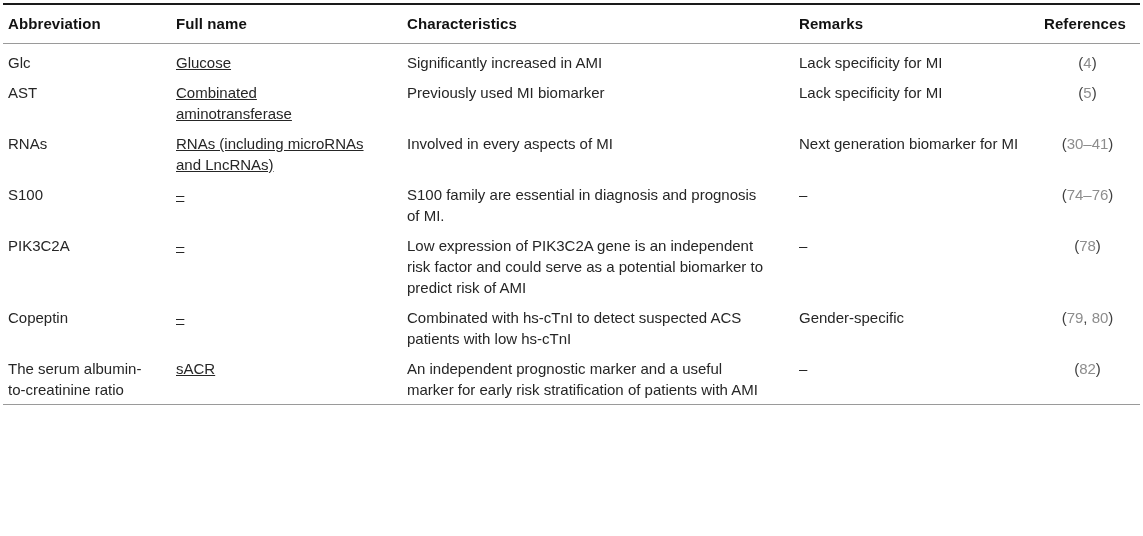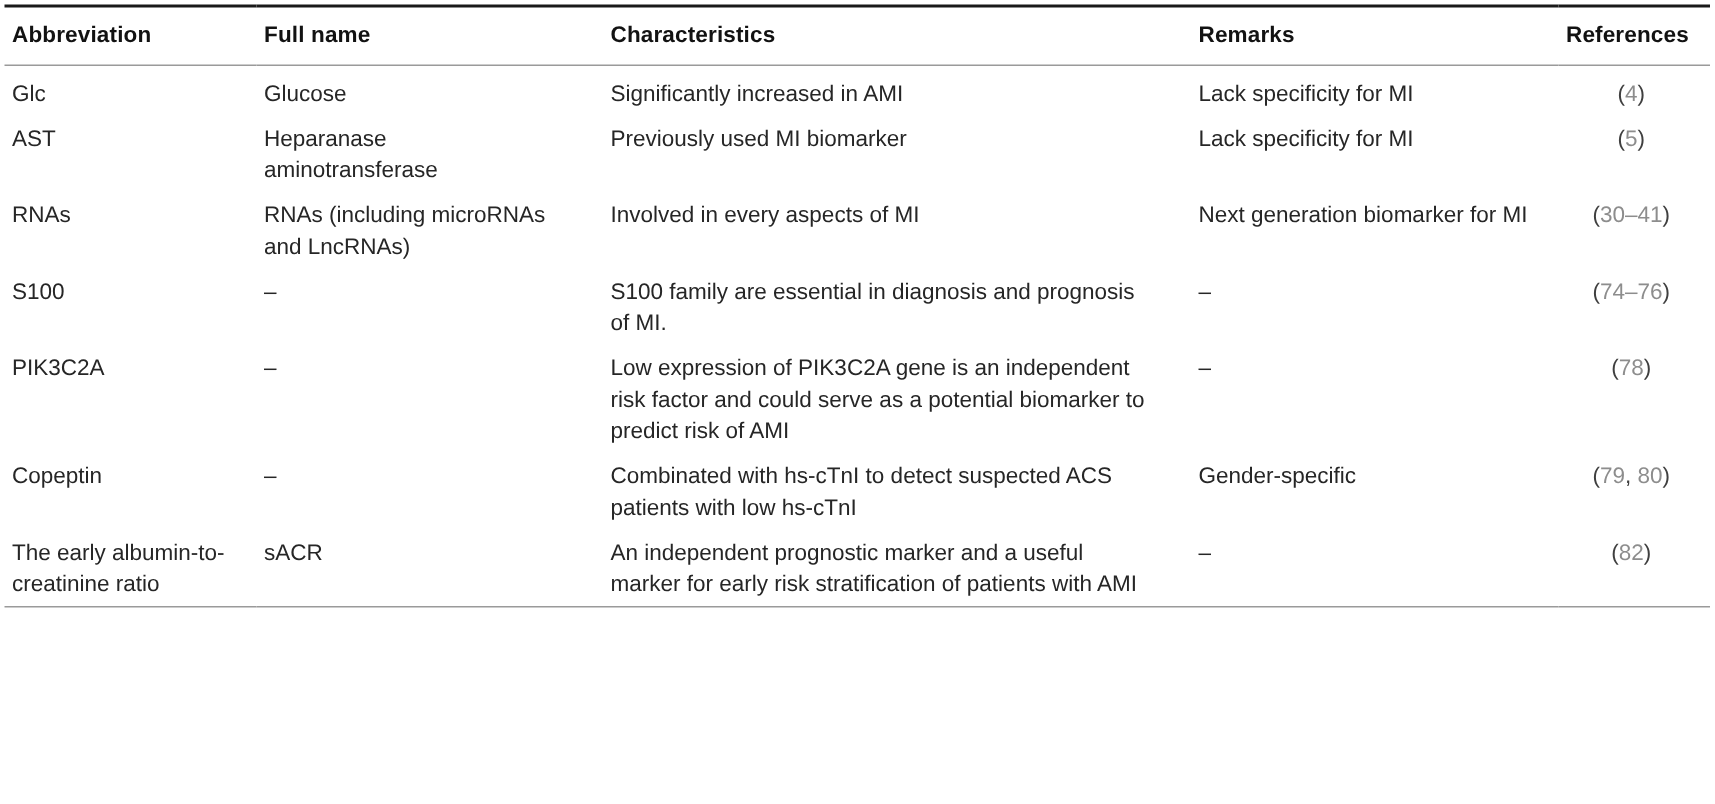--- a/index.html
+++ b/index.html
@@ -49,21 +49,21 @@
 
   td{
     font-size:15px;
     line-height:21px;
     vertical-align:top;
     text-align:left;
     padding:5px 10px 4px 5px;
     color:var(--text);
   }
   td.col-abbreviation{padding-right:16px;}
-  td.col-full_name{padding-right:30px;}
+  td.col-full_name{padding-right:30px;text-decoration:underline;}
   td.col-characteristics{padding-right:26px;}
   td.col-remarks{padding-right:10px;}
   td.col-references{
     text-align:center;
     padding-right:4px;
     padding-left:0;
     color:var(--ref-paren);
     white-space:nowrap;
   }
   .ref-num{color:var(--ref-num);}
@@ -93,21 +93,21 @@
     <tbody id="body-rows">
         <tr>
           <td class="col-abbreviation">Glc</td>
           <td class="col-full_name">Glucose</td>
           <td class="col-characteristics">Significantly increased in AMI</td>
           <td class="col-remarks">Lack specificity for MI</td>
           <td class="col-references">(<span class="ref-num">4</span>)</td>
         </tr>
         <tr>
           <td class="col-abbreviation">AST</td>
-          <td class="col-full_name">Heparanase aminotransferase</td>
+          <td class="col-full_name">Combinated aminotransferase</td>
           <td class="col-characteristics">Previously used MI biomarker</td>
           <td class="col-remarks">Lack specificity for MI</td>
           <td class="col-references">(<span class="ref-num">5</span>)</td>
         </tr>
         <tr>
           <td class="col-abbreviation">RNAs</td>
           <td class="col-full_name">RNAs (including microRNAs and LncRNAs)</td>
           <td class="col-characteristics">Involved in every aspects of MI</td>
           <td class="col-remarks">Next generation biomarker for MI</td>
           <td class="col-references">(<span class="ref-num">30–41</span>)</td>
@@ -127,21 +127,21 @@
           <td class="col-references">(<span class="ref-num">78</span>)</td>
         </tr>
         <tr>
           <td class="col-abbreviation">Copeptin</td>
           <td class="col-full_name">–</td>
           <td class="col-characteristics">Combinated with hs-cTnI to detect suspected ACS patients with low hs-cTnI</td>
           <td class="col-remarks">Gender-specific</td>
           <td class="col-references">(<span class="ref-num">79</span>, <span class="ref-num">80</span>)</td>
         </tr>
         <tr>
-          <td class="col-abbreviation">The early albumin-to-creatinine ratio</td>
+          <td class="col-abbreviation">The serum albumin-to-creatinine ratio</td>
           <td class="col-full_name">sACR</td>
           <td class="col-characteristics">An independent prognostic marker and a useful marker for early risk stratification of patients with AMI</td>
           <td class="col-remarks">–</td>
           <td class="col-references">(<span class="ref-num">82</span>)</td>
         </tr>
       </tbody>
   </table>
 </div>
 
 </body></html>

